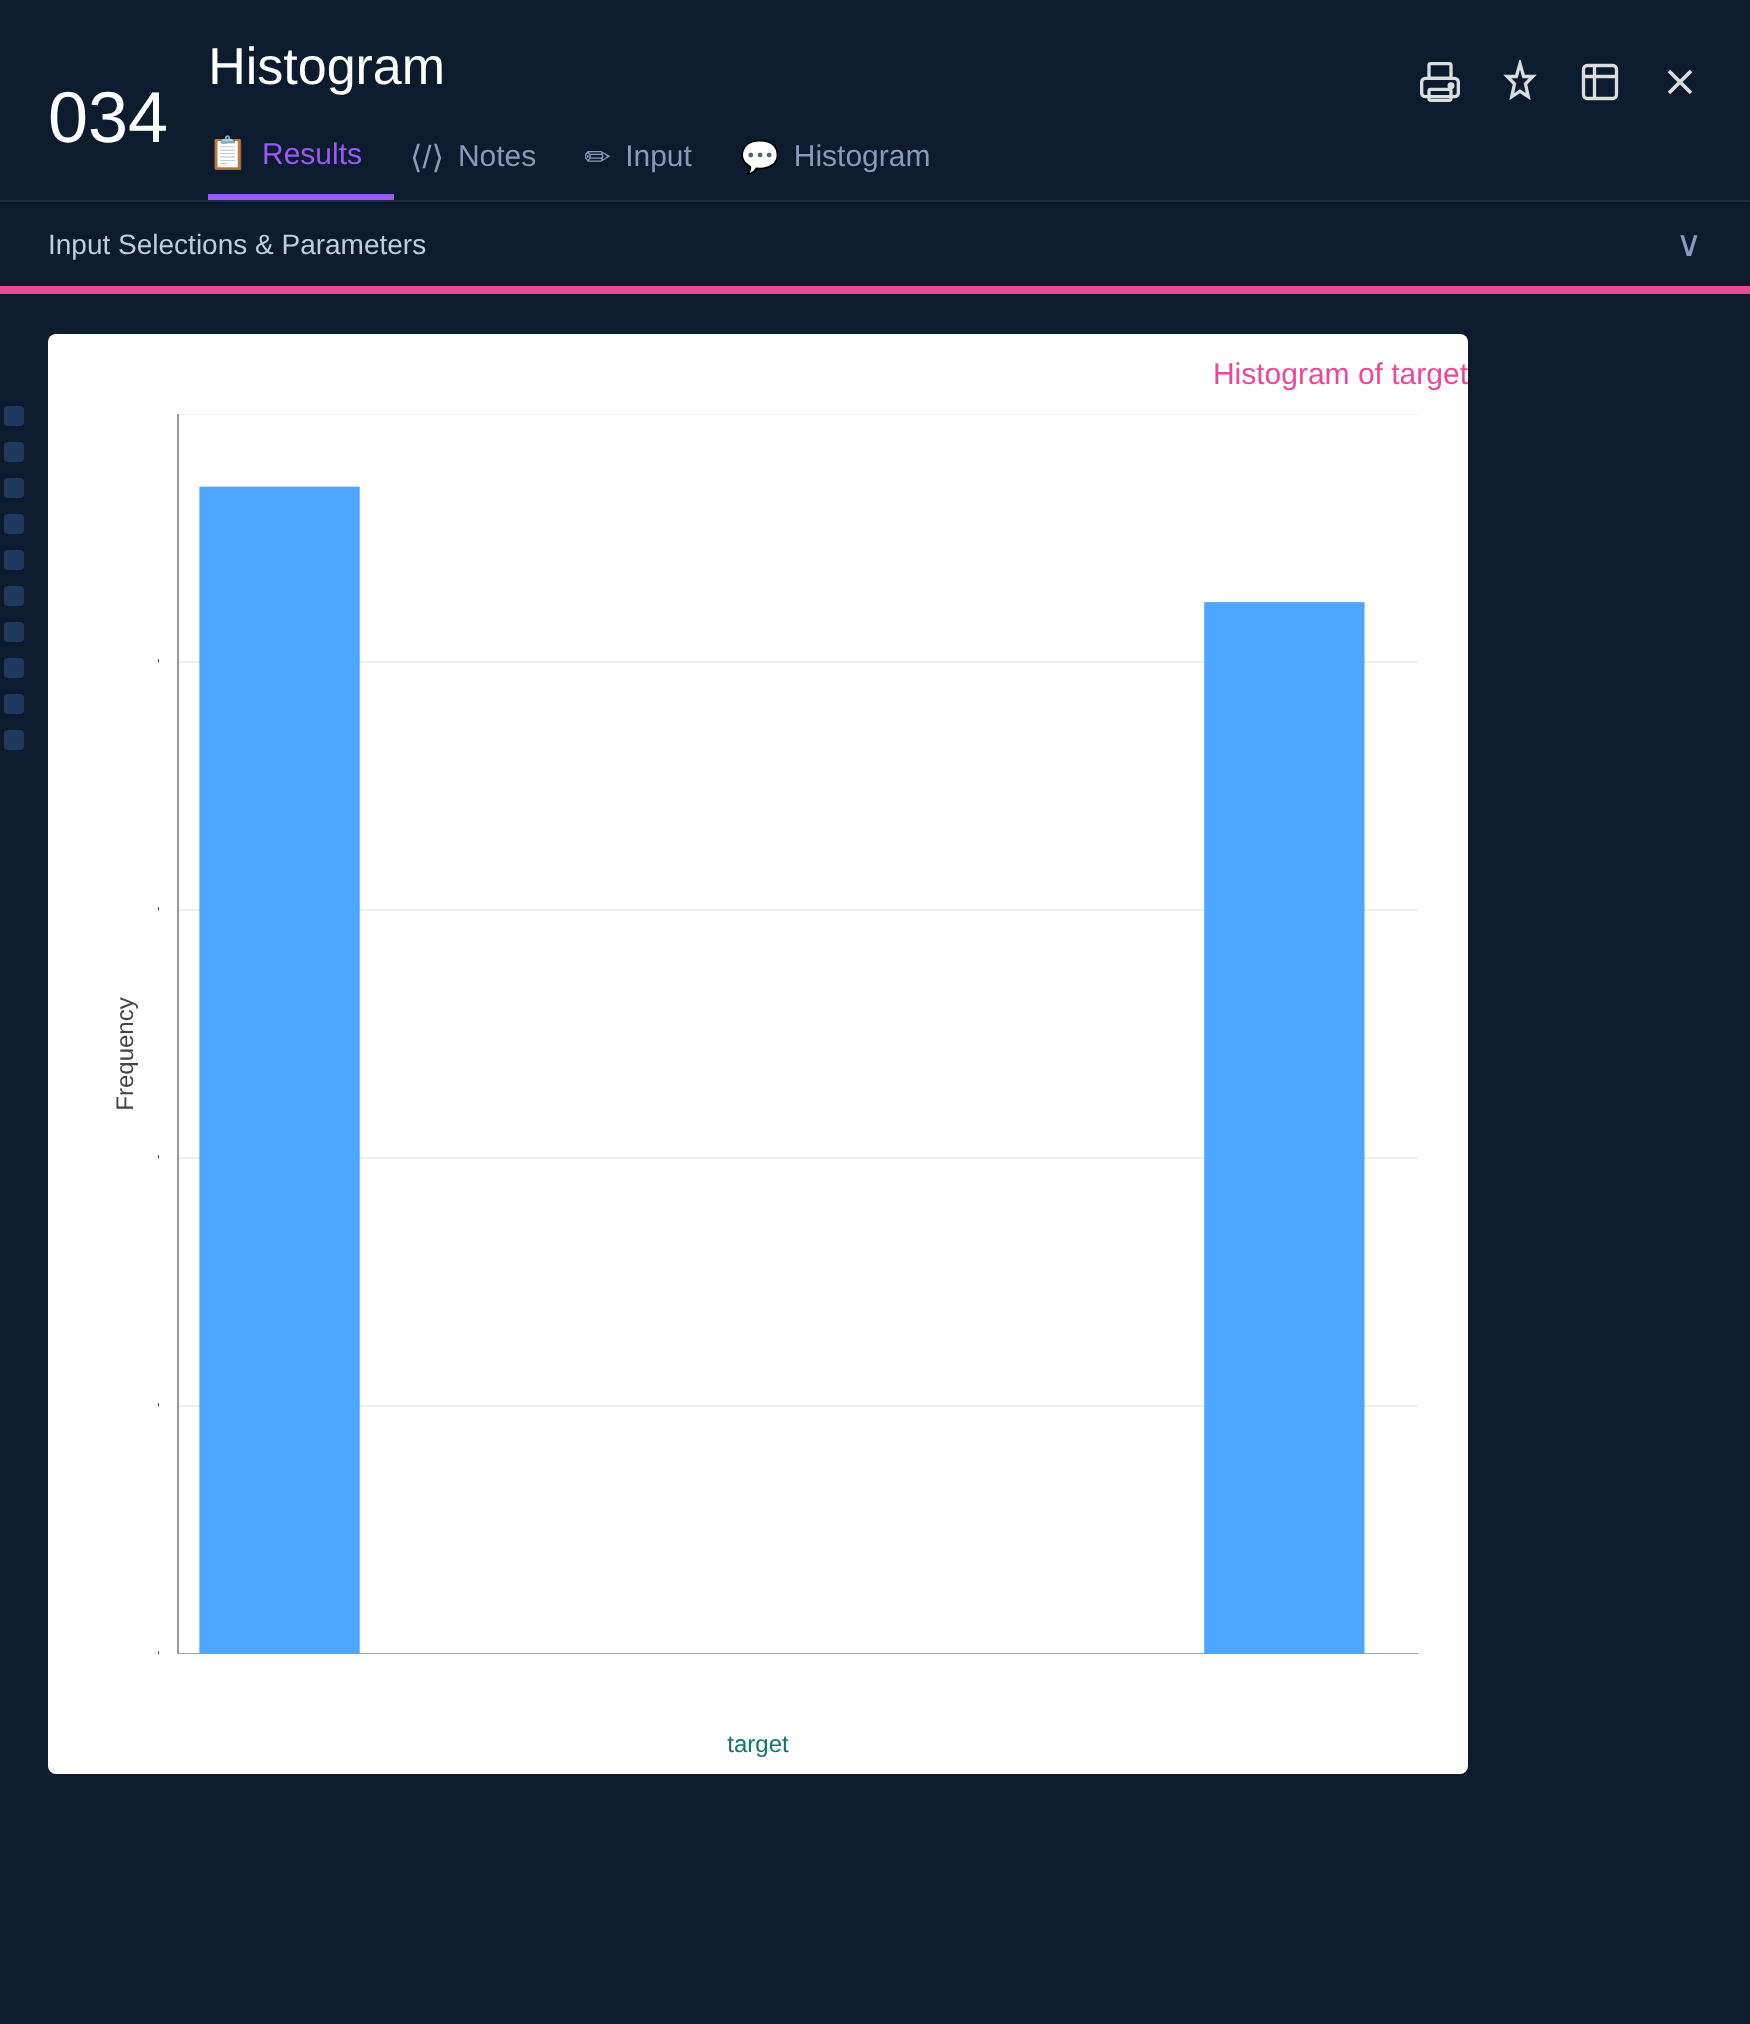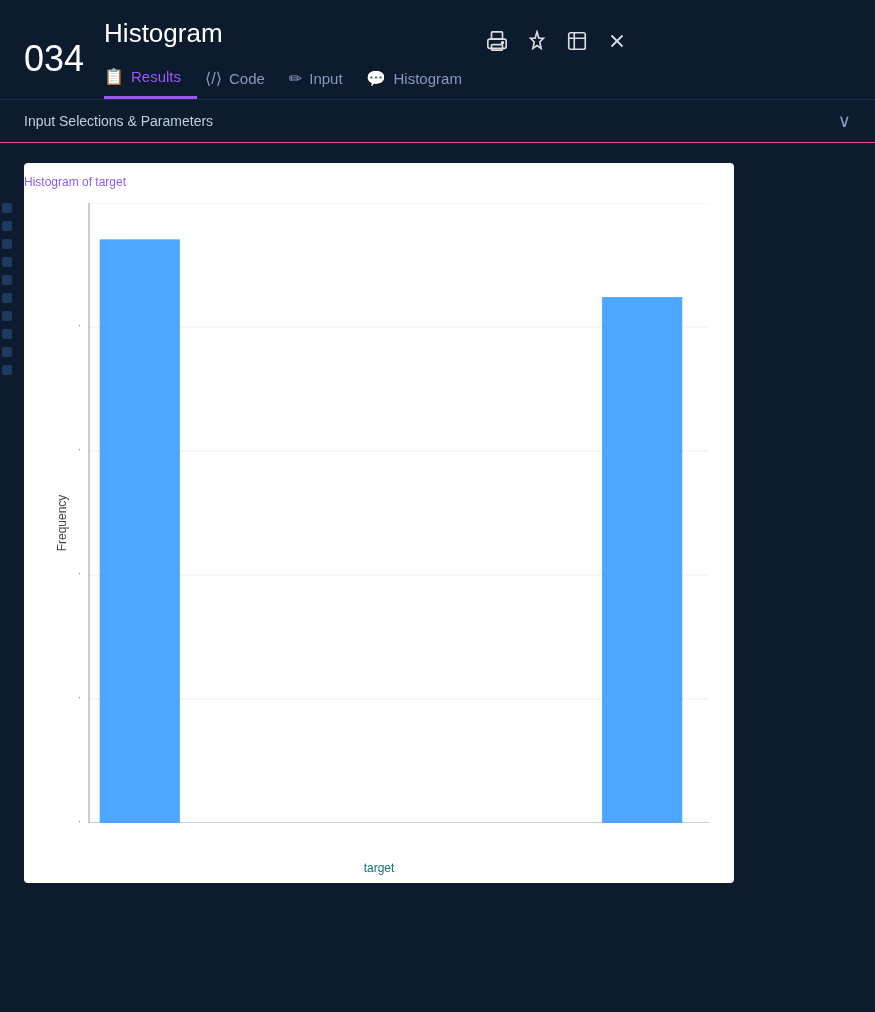--- a/index.html
+++ b/index.html
@@ -8,21 +8,21 @@
       height: 1012px;
       background-color: #0d1b2e;
       font-family: -apple-system, BlinkMacSystemFont, 'Segoe UI', sans-serif;
       color: #ffffff;
       overflow: hidden;
     }
 
     .header {
       display: flex;
       align-items: center;
-      justify-content: flex-start;
+      justify-content: space-between;
       padding: 18px 24px 0 24px;
       background-color: #0d1b2e;
     }
 
     .header-left {
       display: flex;
       align-items: center;
       gap: 20px;
     }
 
@@ -90,21 +90,21 @@
       align-items: center;
     }
 
     .section-header {
       display: flex;
       align-items: center;
       justify-content: space-between;
       background-color: #0d1b2e;
       padding: 10px 24px;
       border-top: 1px solid #1e2d45;
-      border-bottom: 1px solid #ec4899;
+      border-bottom: 4px solid #ec4899;
     }
 
     .section-header-text {
       font-size: 14px;
       color: #c0cce0;
     }
 
     .chevron-icon {
       color: #8899bb;
       font-size: 18px;
@@ -124,23 +124,23 @@
     .chart-container {
       background: #ffffff;
       border-radius: 4px;
       width: 710px;
       height: 720px;
       position: relative;
       overflow: hidden;
     }
 
     .chart-title {
-      text-align: left;
-      font-size: 12px;
-      color: #8b5cf6;
+      text-align: right;
+      font-size: 15px;
+      color: #ec4899;
       position: absolute;
       top: 12px;
       left: 0;
       right: 0;
     }
 
     .y-axis-label {
       position: absolute;
       left: 10px;
       top: 50%;
@@ -187,21 +187,21 @@
     <span class="app-id">034</span>
     <div class="title-tab-group">
       <span class="window-title">Histogram</span>
       <nav class="tabs">
         <div class="tab active">
           <span class="tab-icon">📋</span>
           <span>Results</span>
         </div>
         <div class="tab">
           <span class="tab-icon">⟨/⟩</span>
-          <span>Code</span>
+          <span>Notes</span>
         </div>
         <div class="tab">
           <span class="tab-icon">✏</span>
           <span>Input</span>
         </div>
         <div class="tab">
           <span class="tab-icon">💬</span>
           <span>Histogram</span>
         </div>
       </nav>

